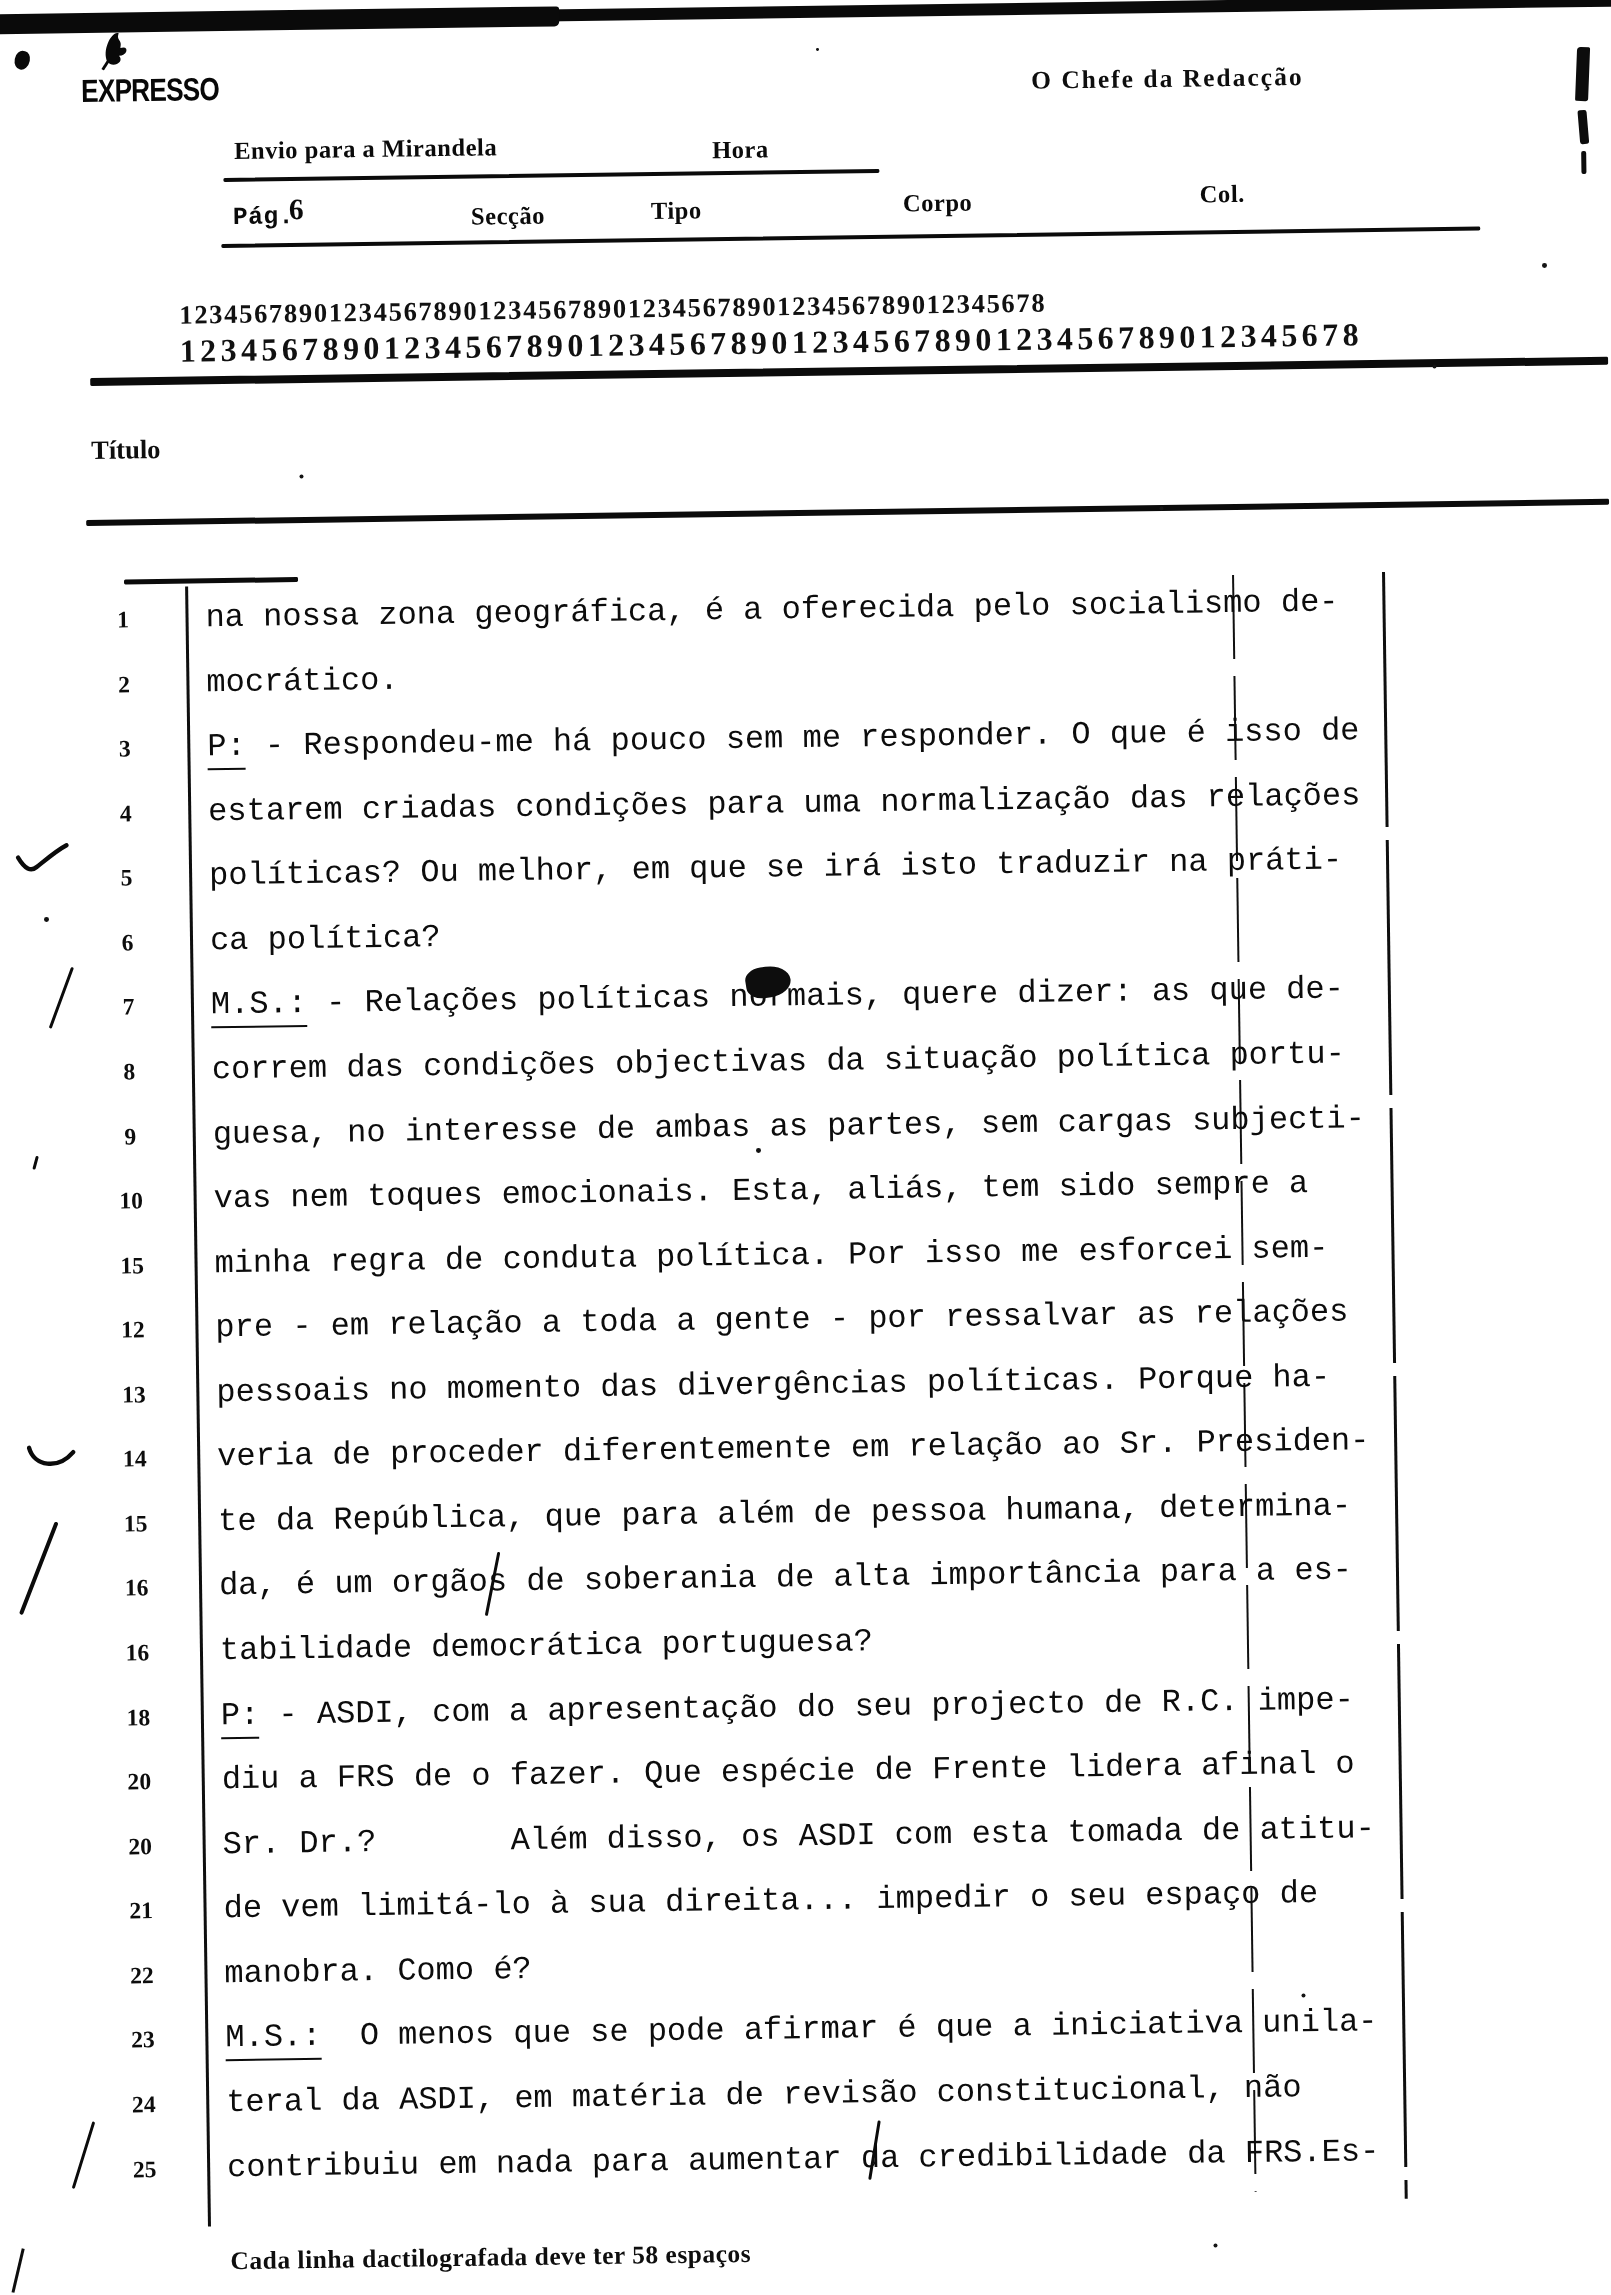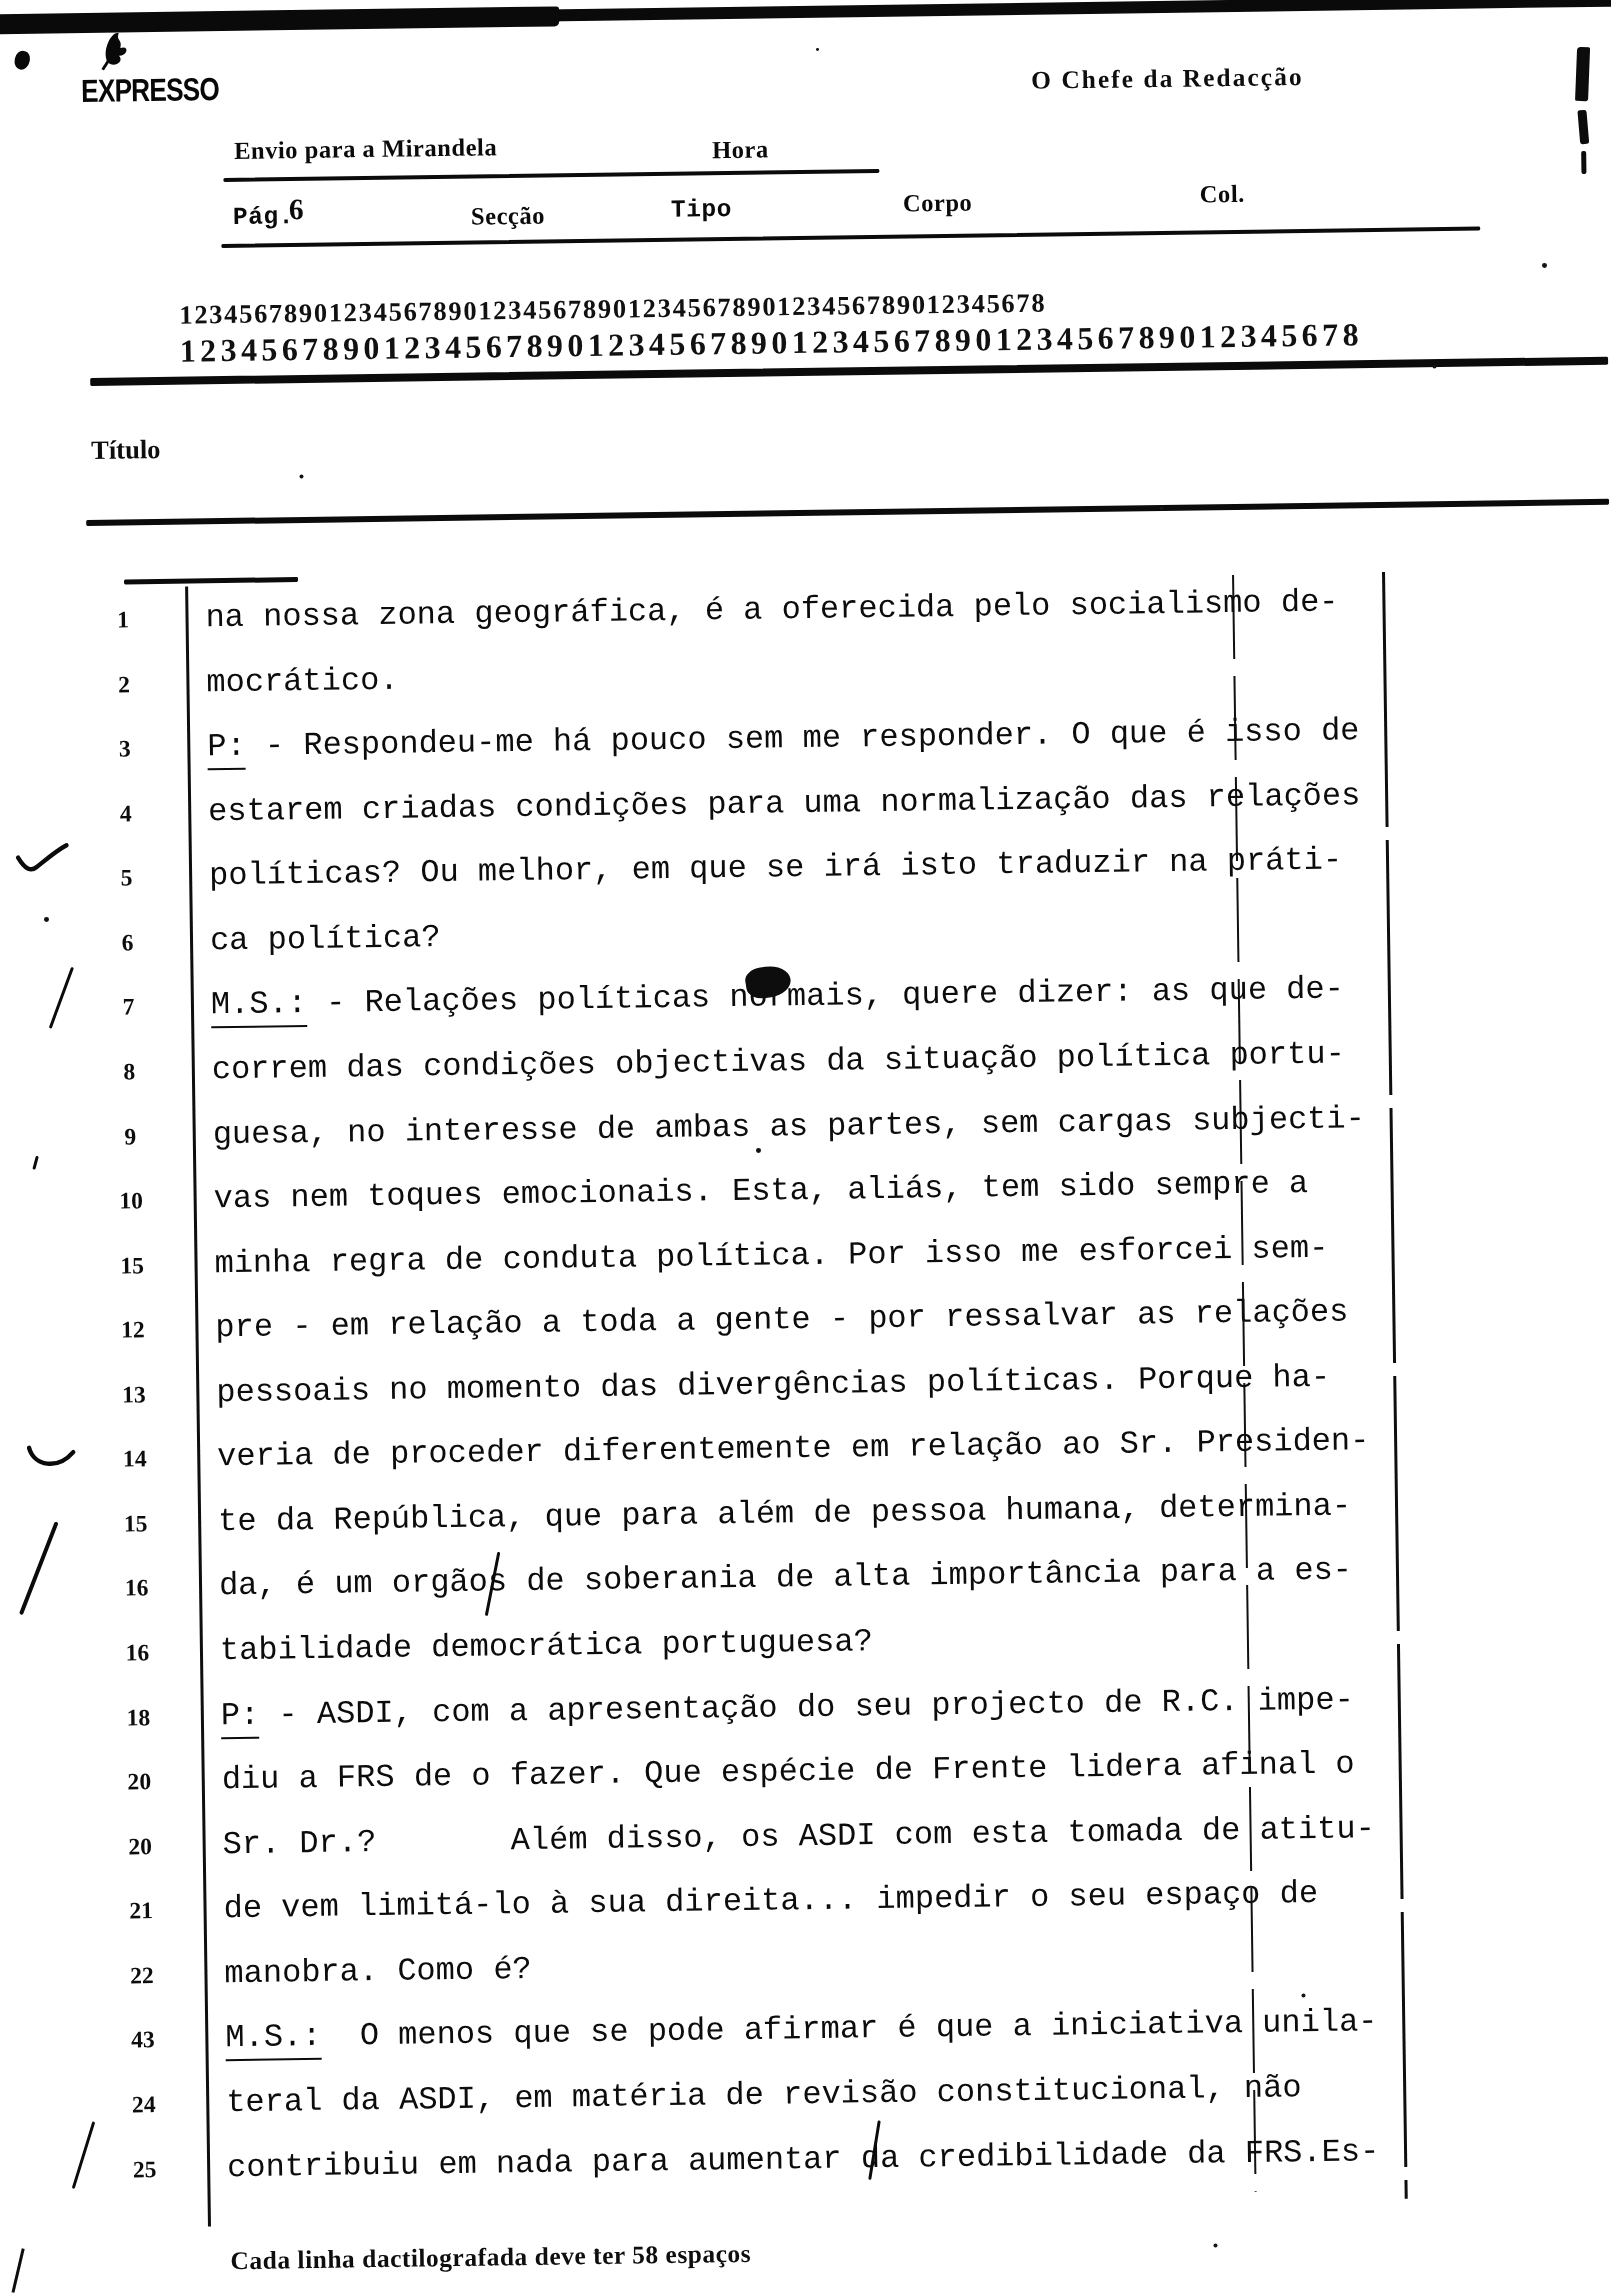--- a/index.html
+++ b/index.html
@@ -29,21 +29,21 @@
     font:bold 32px/1 "Liberation Sans",sans-serif;letter-spacing:-1px;
     transform:scaleX(0.82);transform-origin:left center;color:#080808;}
   .right-title{position:absolute;left:1046px;top:70px;
     font:bold 25.5px/1.1 "Liberation Serif",serif;letter-spacing:2px;}
   .flabel{position:absolute;font:bold 24.6px/1.1 "Liberation Serif",serif;letter-spacing:0.5px;color:#0b0b0b;}
   .f-envio{left:248px;top:129px;}
   .f-hora{left:726px;top:135px;}
   .f-pag{left:246px;top:196px;font-family:Liberation Mono, monospace;}
   .f-pagval{left:302px;top:186px;font-size:29.5px;}
   .f-seccao{left:484px;top:198px;}
-  .f-tipo{left:684px;top:195px;font-family:Liberation Mono, monospace;}
+  .f-tipo{left:664px;top:195px;}
   .f-corpo{left:916px;top:191px;}
   .f-col{left:1213px;top:186px;}
   .hline{position:absolute;background:#0b0b0b;border-radius:1.5px;}
   .ul1{left:237px;top:170px;width:656px;height:4.4px;}
   .ul2{left:234px;top:236px;width:1259px;height:4.4px;}
   .big1{left:101px;top:368px;width:1518px;height:8.4px;}
   .big2{left:95px;top:510px;width:1523px;height:6.4px;}
   .shortline{left:132px;top:570px;width:174px;height:4.9px;}
   .ruler{position:absolute;left:191px;font-family:"Liberation Serif",serif;font-weight:bold;color:#111;white-space:pre;}
   .ruler1{top:291px;font-size:26.5px;letter-spacing:1.7px;}
@@ -205,21 +205,21 @@
   </div>
         <div class="line" style="top: 1882px;">
     <span class="num">21</span>
     <span class="txt"><span class="prefix empty"></span><span>de vem limitá-lo à sua direita... impedir o seu espaço de</span></span>
   </div>
         <div class="line" style="top: 1947px;">
     <span class="num">22</span>
     <span class="txt"><span class="prefix empty"></span><span>manobra. Como é?</span></span>
   </div>
         <div class="line" style="top: 2011px;">
-    <span class="num">43</span>
+    <span class="num">23</span>
     <span class="txt"><span class="prefix">M.S.:</span><span>  O menos que se pode afirmar é que a iniciativa unila-</span></span>
   </div>
         <div class="line" style="top: 2076px;">
     <span class="num">24</span>
     <span class="txt"><span class="prefix empty"></span><span>teral da ASDI, em matéria de revisão constitucional, não</span></span>
   </div>
         <div class="line" style="top: 2141px;">
     <span class="num">25</span>
     <span class="txt"><span class="prefix empty"></span><span>contribuiu em nada para aumentar da credibilidade da FRS.Es-</span></span>
   </div>

